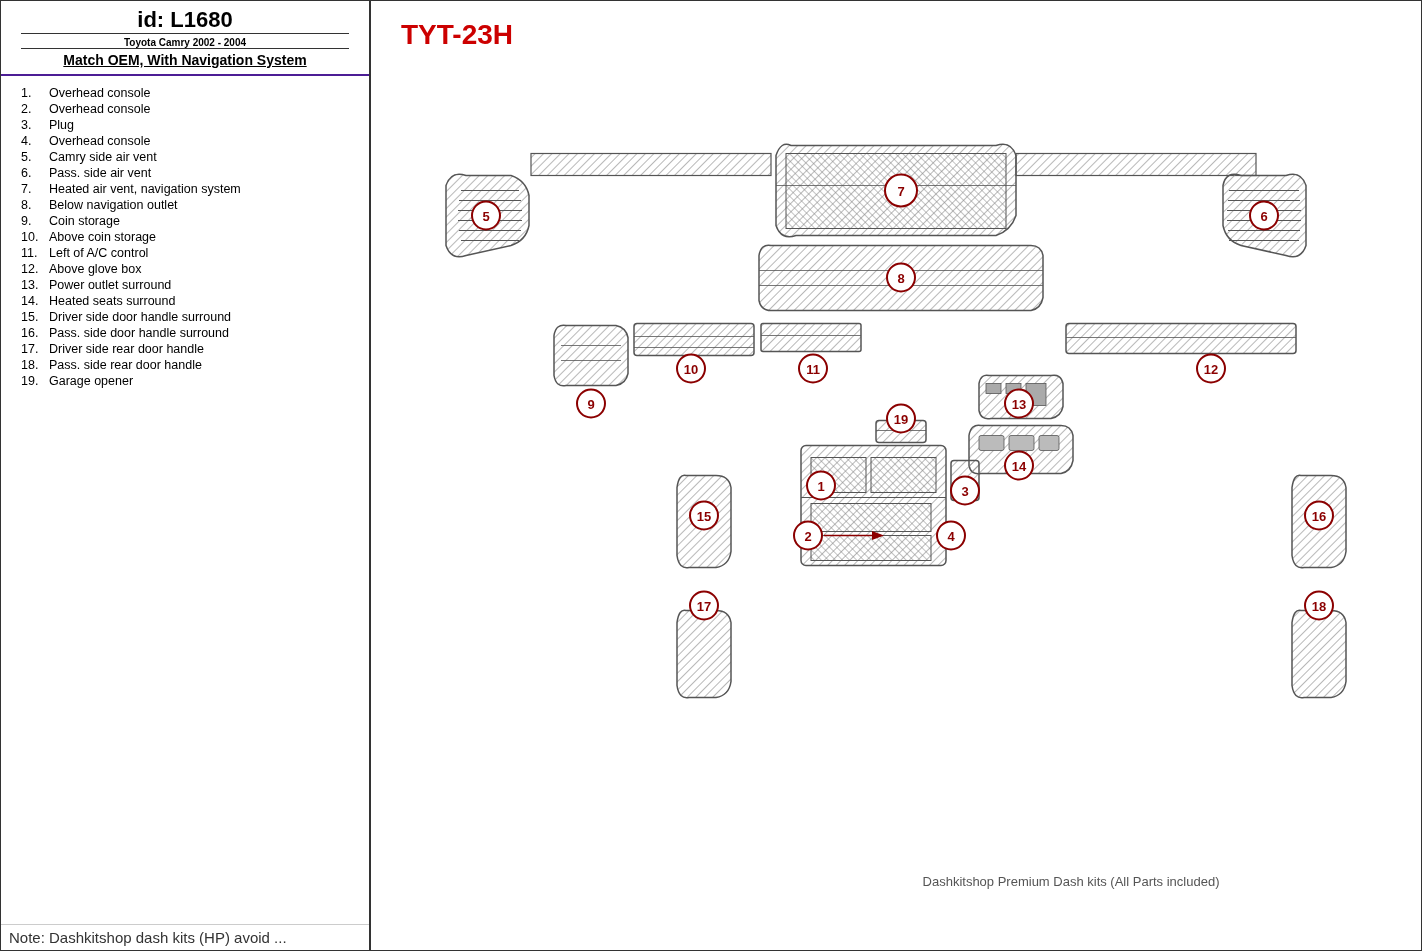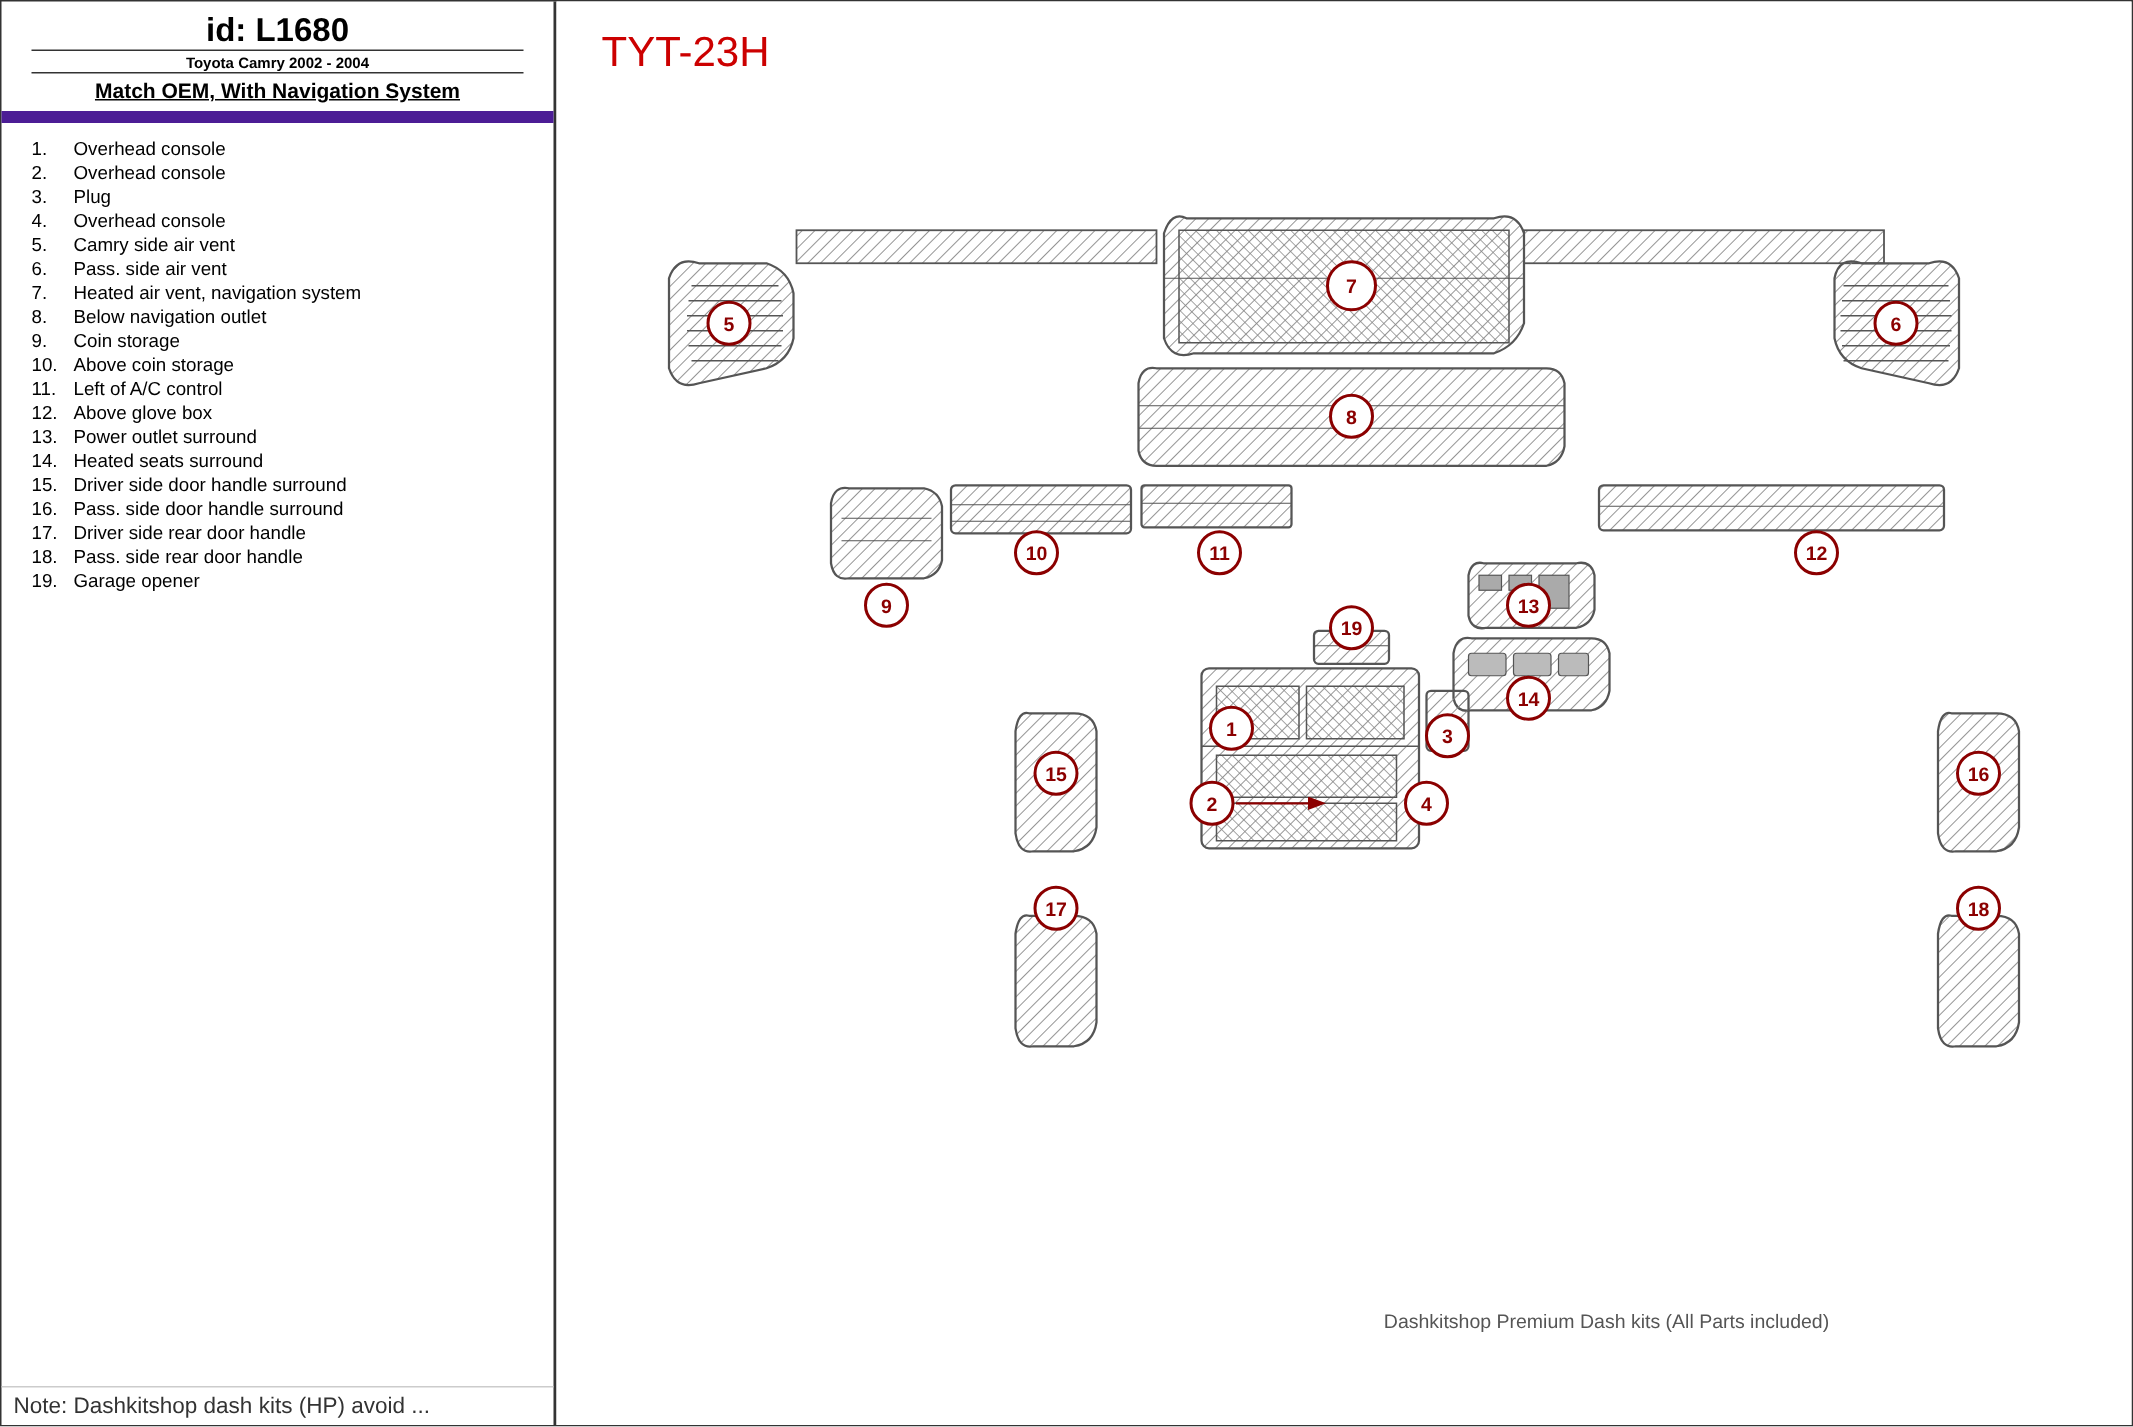--- a/index.html
+++ b/index.html
@@ -19,21 +19,21 @@
     
     .left-panel {
       width: 370px;
       min-width: 370px;
       border-right: 2px solid #333;
       display: flex;
       flex-direction: column;
       height: 100%;
     }
     .header-section {
-      border-bottom: 8px solid #4c1d95;
+      border-bottom: 2px solid #4c1d95;
       text-align: center;
       padding: 6px 20px;
     }
     .header-id {
       font-size: 22px;
       font-weight: bold;
     }
     .header-model {
       font-size: 10px;
       font-weight: bold;
@@ -75,21 +75,21 @@
       flex: 1;
       position: relative;
       background: #fff;
       overflow: hidden;
     }
     .product-code {
       position: absolute;
       top: 18px;
       left: 30px;
       font-size: 28px;
-      font-weight: normal;
+      font-weight: bold;
       color: #cc0000;
     }
 
     
     .diagram-svg {
       position: absolute;
       top: 0;
       left: 0;
       width: 100%;
       height: 100%;

